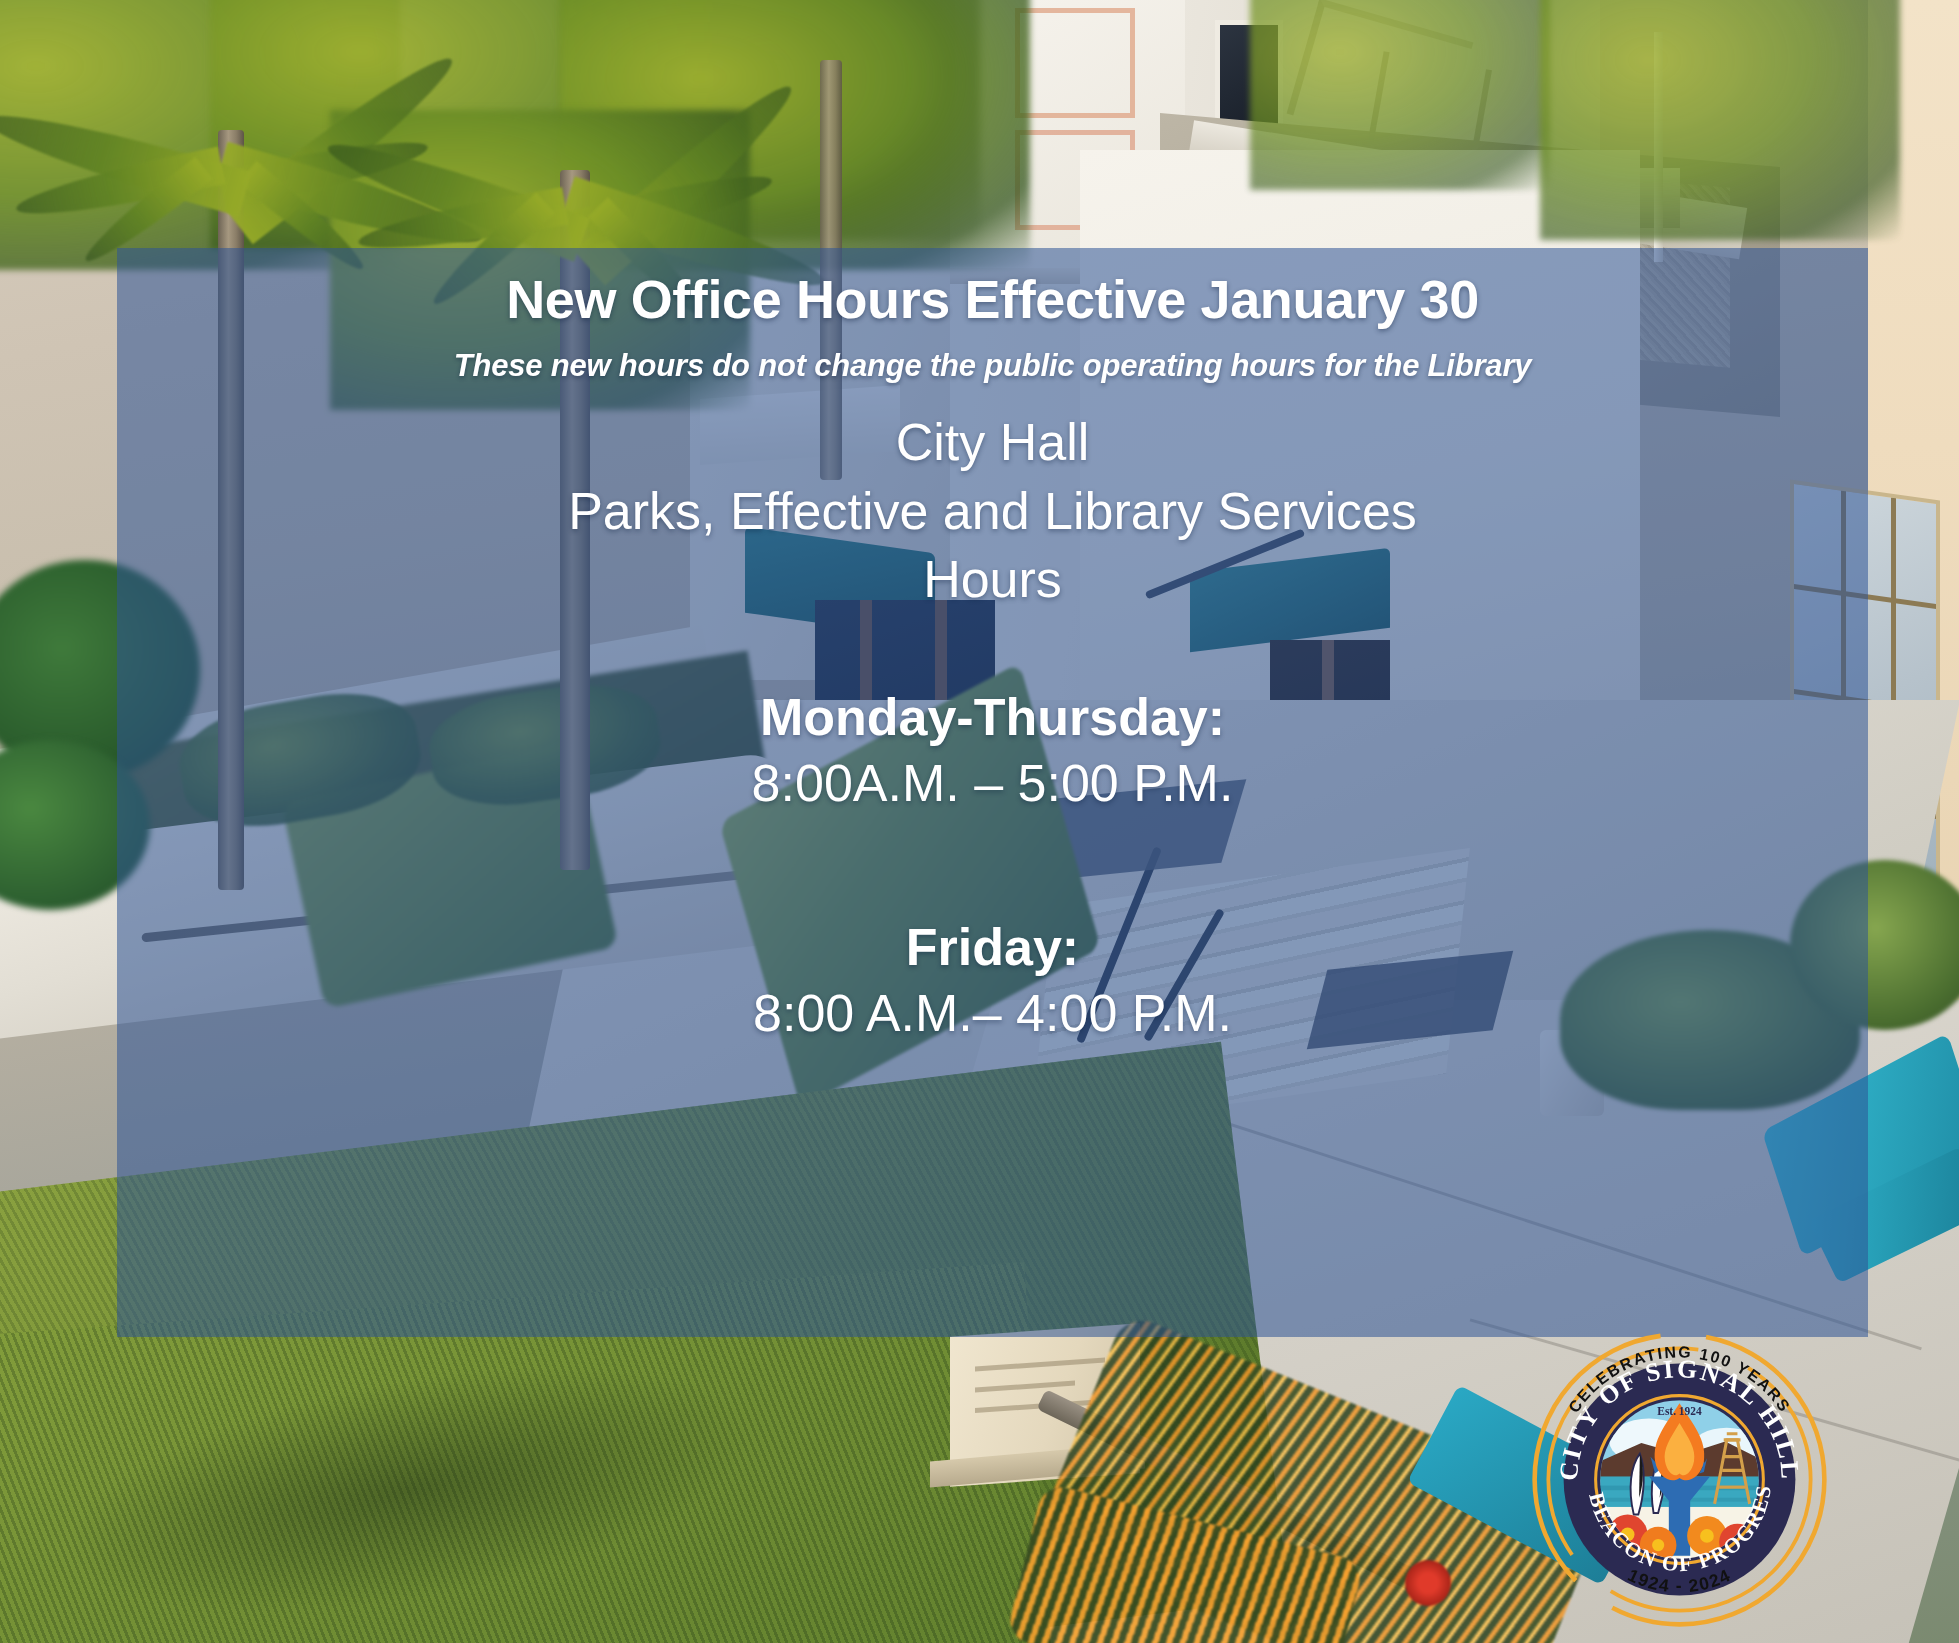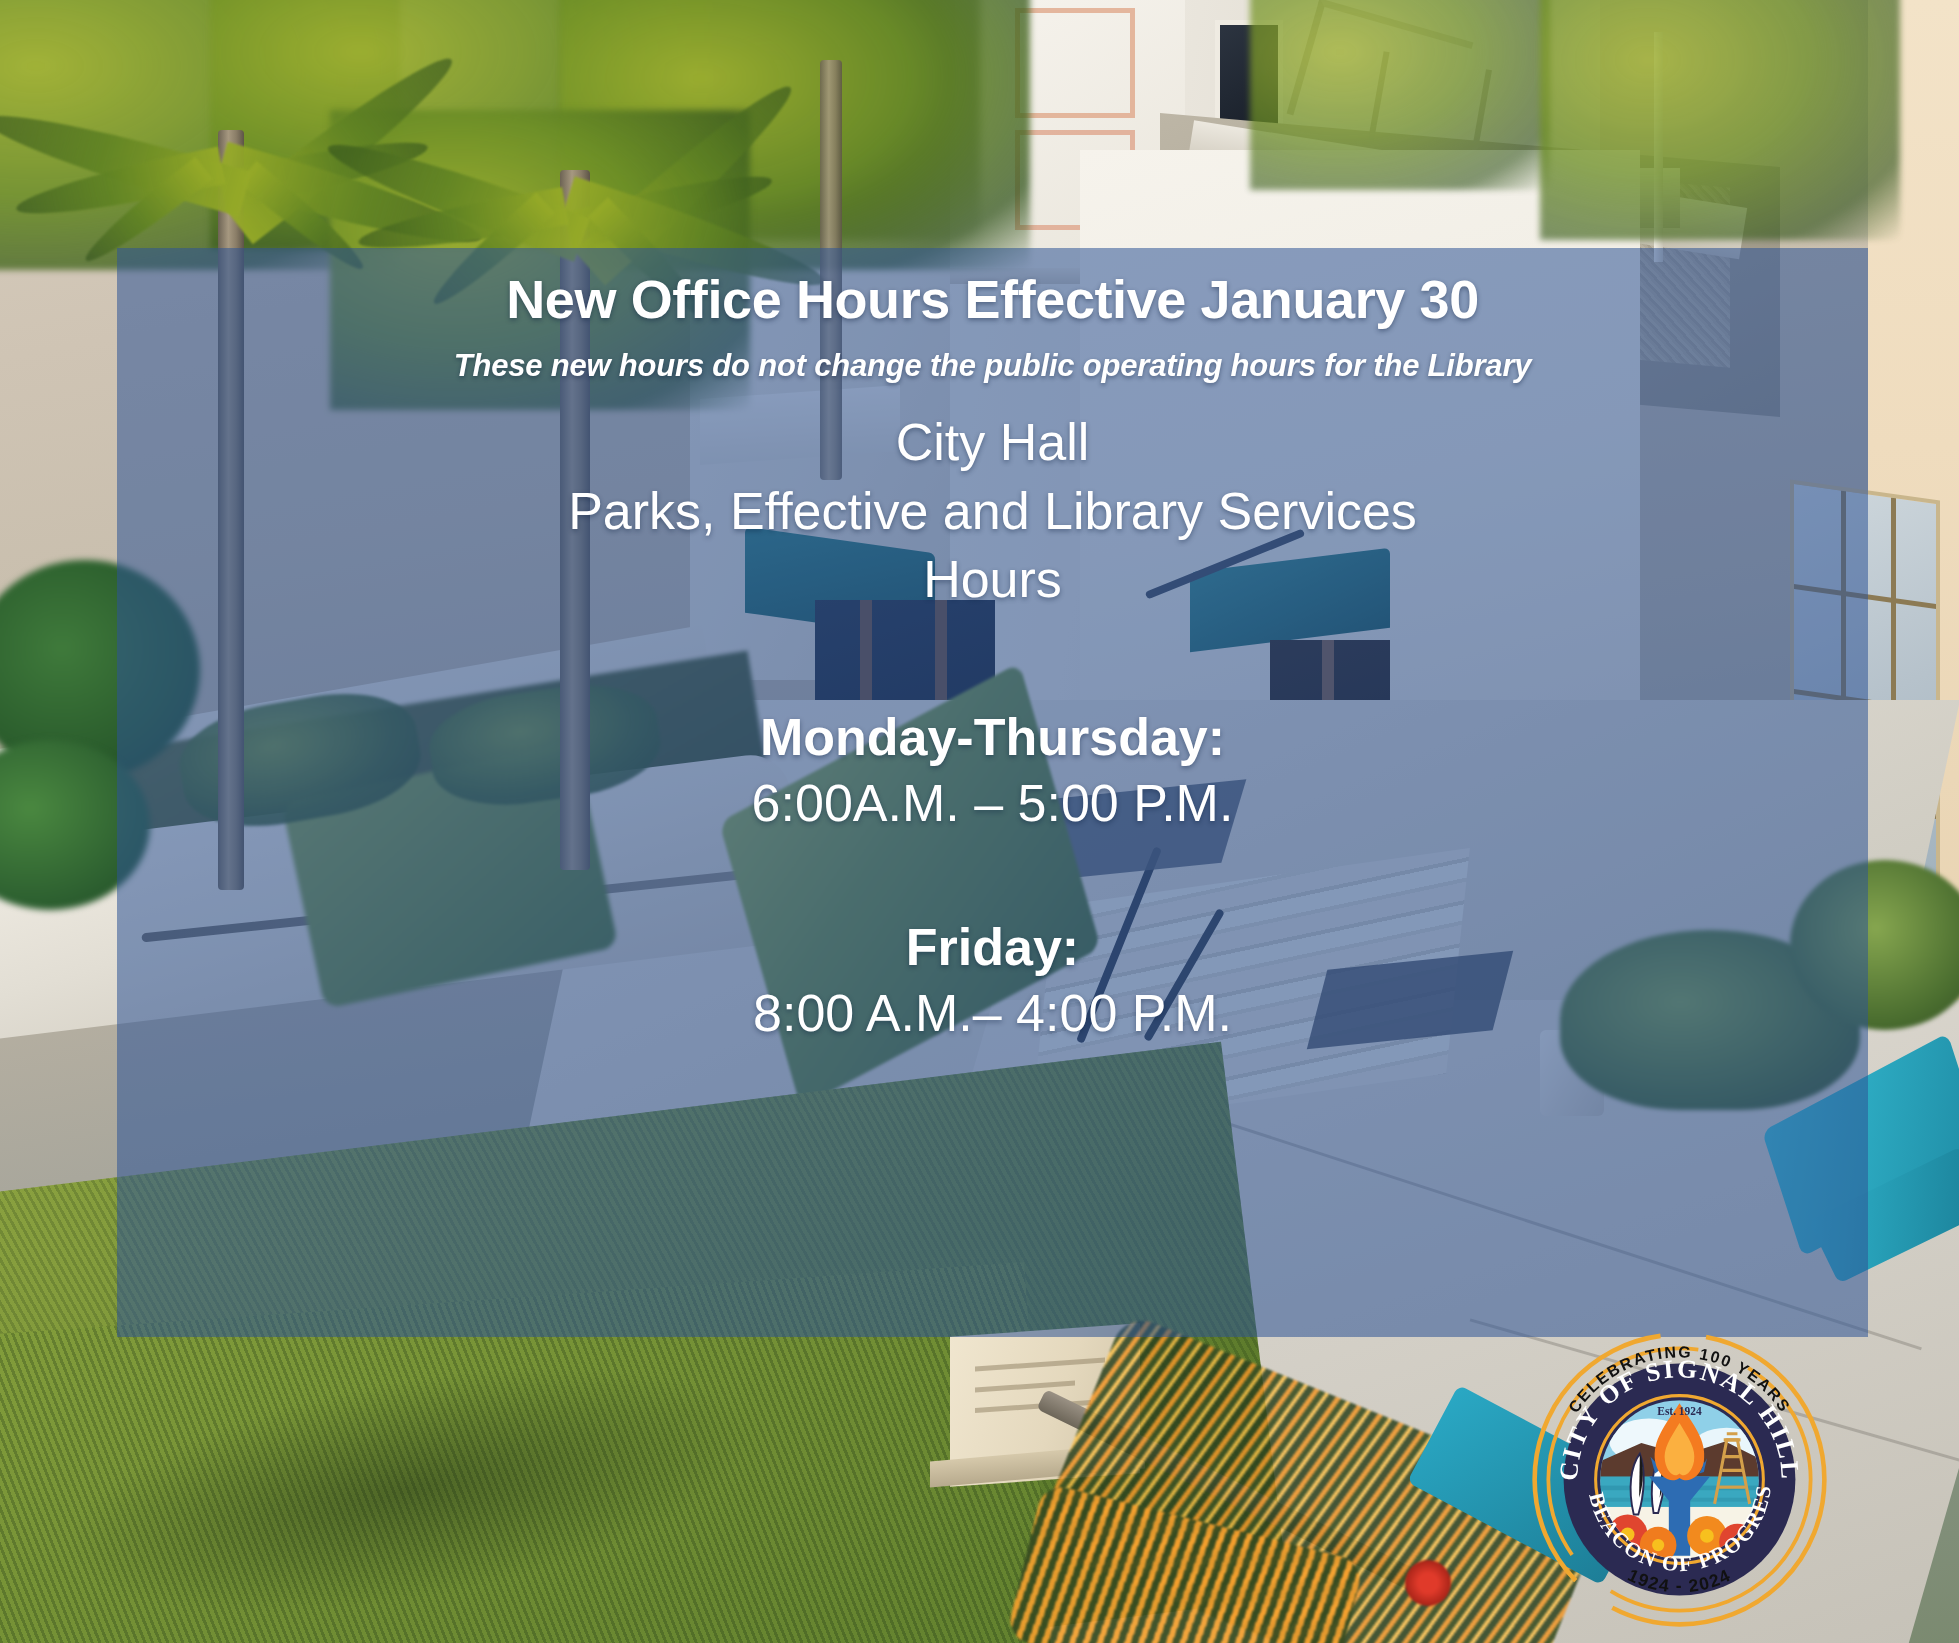--- a/index.html
+++ b/index.html
@@ -379,21 +379,21 @@
     font-size:31px; font-weight:700; font-style:italic; letter-spacing:-.2px;
     text-shadow:0 2px 4px rgba(10,28,60,.45);
     white-space:nowrap;
   }
   .dept {
     position:absolute; left:0; top:160px; width:100%;
     font-size:52px; font-weight:400; line-height:1.32;
     text-shadow:0 2px 5px rgba(10,28,60,.42);
   }
   .hours-block { position:absolute; left:0; width:100%; }
-  .hours-block.mt { top:460px; }
+  .hours-block.mt { top:440px; }
   .hours-block.fr { top:670px; }
   .hrs-label {
     font-size:52px; font-weight:700; line-height:1.12;
     text-shadow:0 2px 5px rgba(10,28,60,.42);
   }
   .hrs-value {
     font-size:52px; font-weight:400; line-height:1.45;
     text-shadow:0 2px 5px rgba(10,28,60,.42);
   }
 
@@ -537,21 +537,21 @@
     <div class="subtitle">These new hours do not change the public operating hours for the Library</div>
 
     <div class="dept">
       <div>City Hall</div>
       <div>Parks, Effective and Library Services</div>
       <div>Hours</div>
     </div>
 
     <div class="hours-block mt">
       <div class="hrs-label">Monday-Thursday:</div>
-      <div class="hrs-value">6:00A.M. – 5:00 P.M.</div>
+      <div class="hrs-value">8:00A.M. – 5:00 P.M.</div>
     </div>
 
     <div class="hours-block fr">
       <div class="hrs-label">Friday:</div>
       <div class="hrs-value">8:00 A.M.– 4:00 P.M.</div>
     </div>
   </div>
 
   <div class="seal">
     <svg viewBox="0 0 400 400" xmlns="http://www.w3.org/2000/svg">

